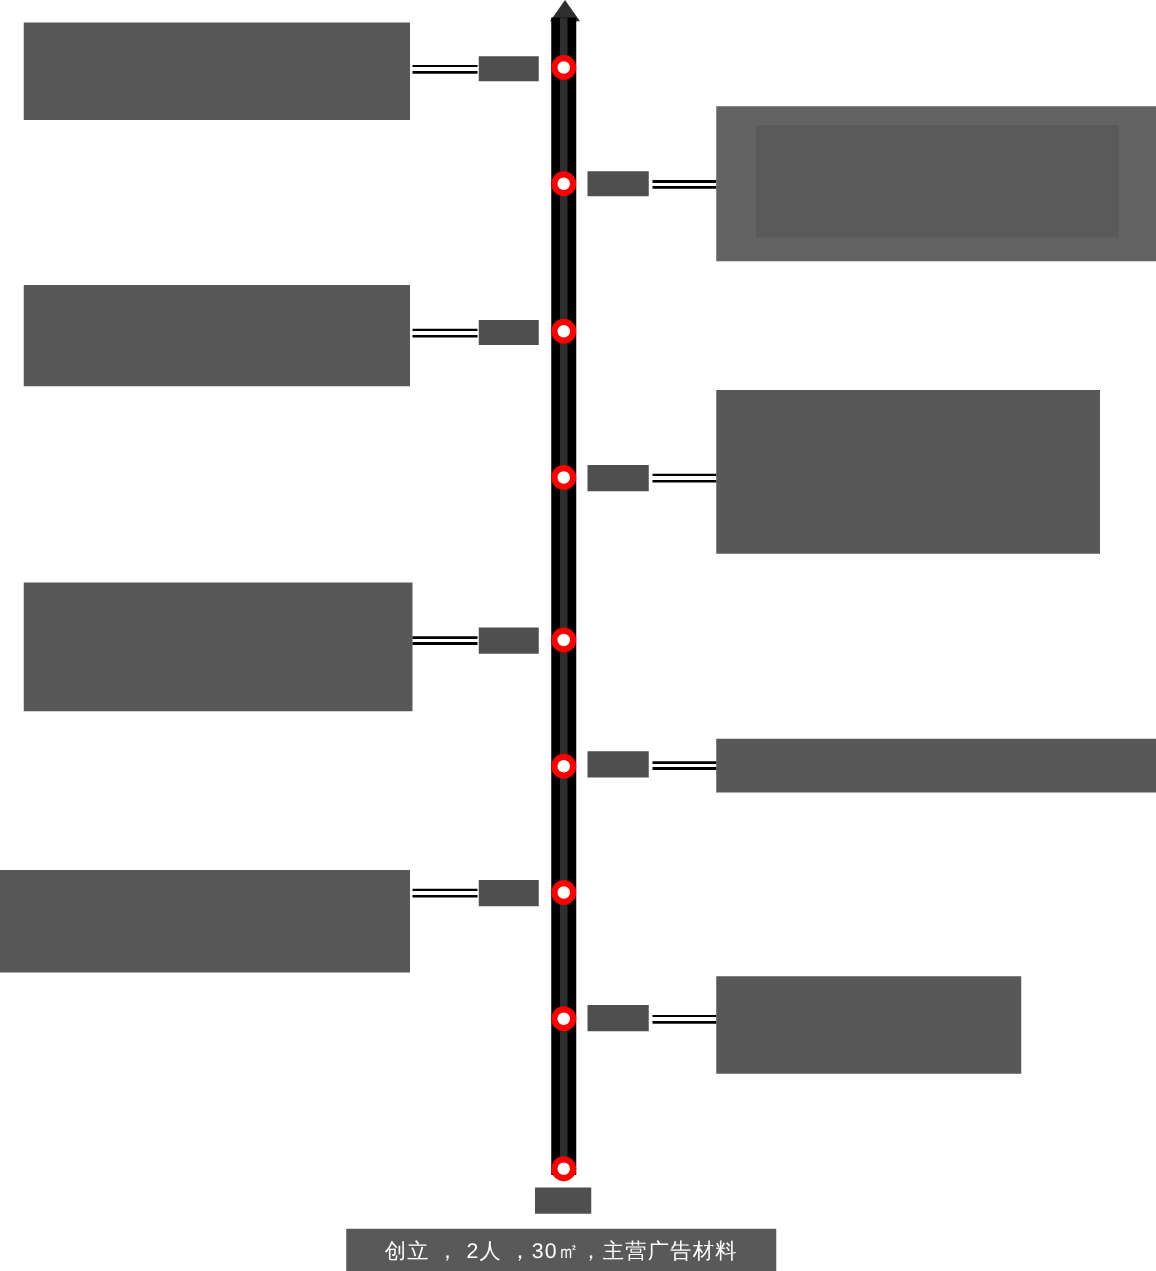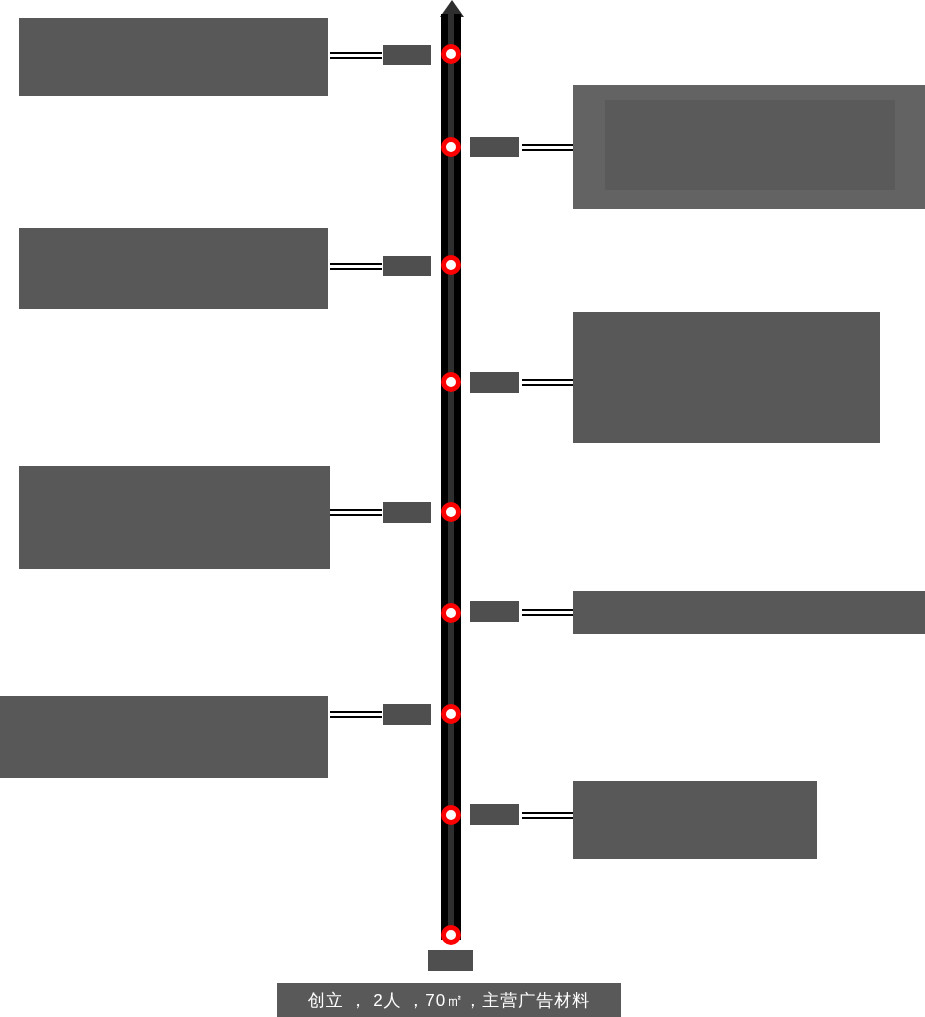--- a/index.html
+++ b/index.html
@@ -140,15 +140,15 @@
   <div class="marker" style="left:441px;top:704px;"></div>
 
   <div class="marker" style="left:441px;top:805px;"></div>
   <div class="date-chip" style="left:470px;top:804px;width:49px;height:21px;"></div>
   <div class="leader" style="left:522px;top:812px;width:51px;"></div>
   <div class="content-box" style="left:573px;top:781px;width:244px;height:78px;"></div>
 
   <div class="marker" style="left:441px;top:925px;"></div>
   <div class="date-chip" style="left:428px;top:950px;width:45px;height:21px;"></div>
 
-  <div class="caption-bar" style="left:277px;top:983px;width:344px;height:34px;">创立 ， 2人 ，70㎡，主营广告材料</div>
+  <div class="caption-bar" style="left:277px;top:983px;width:344px;height:34px;">创立 ， 2人 ，30㎡，主营广告材料</div>
 
 </div>
 
 </body></html>

